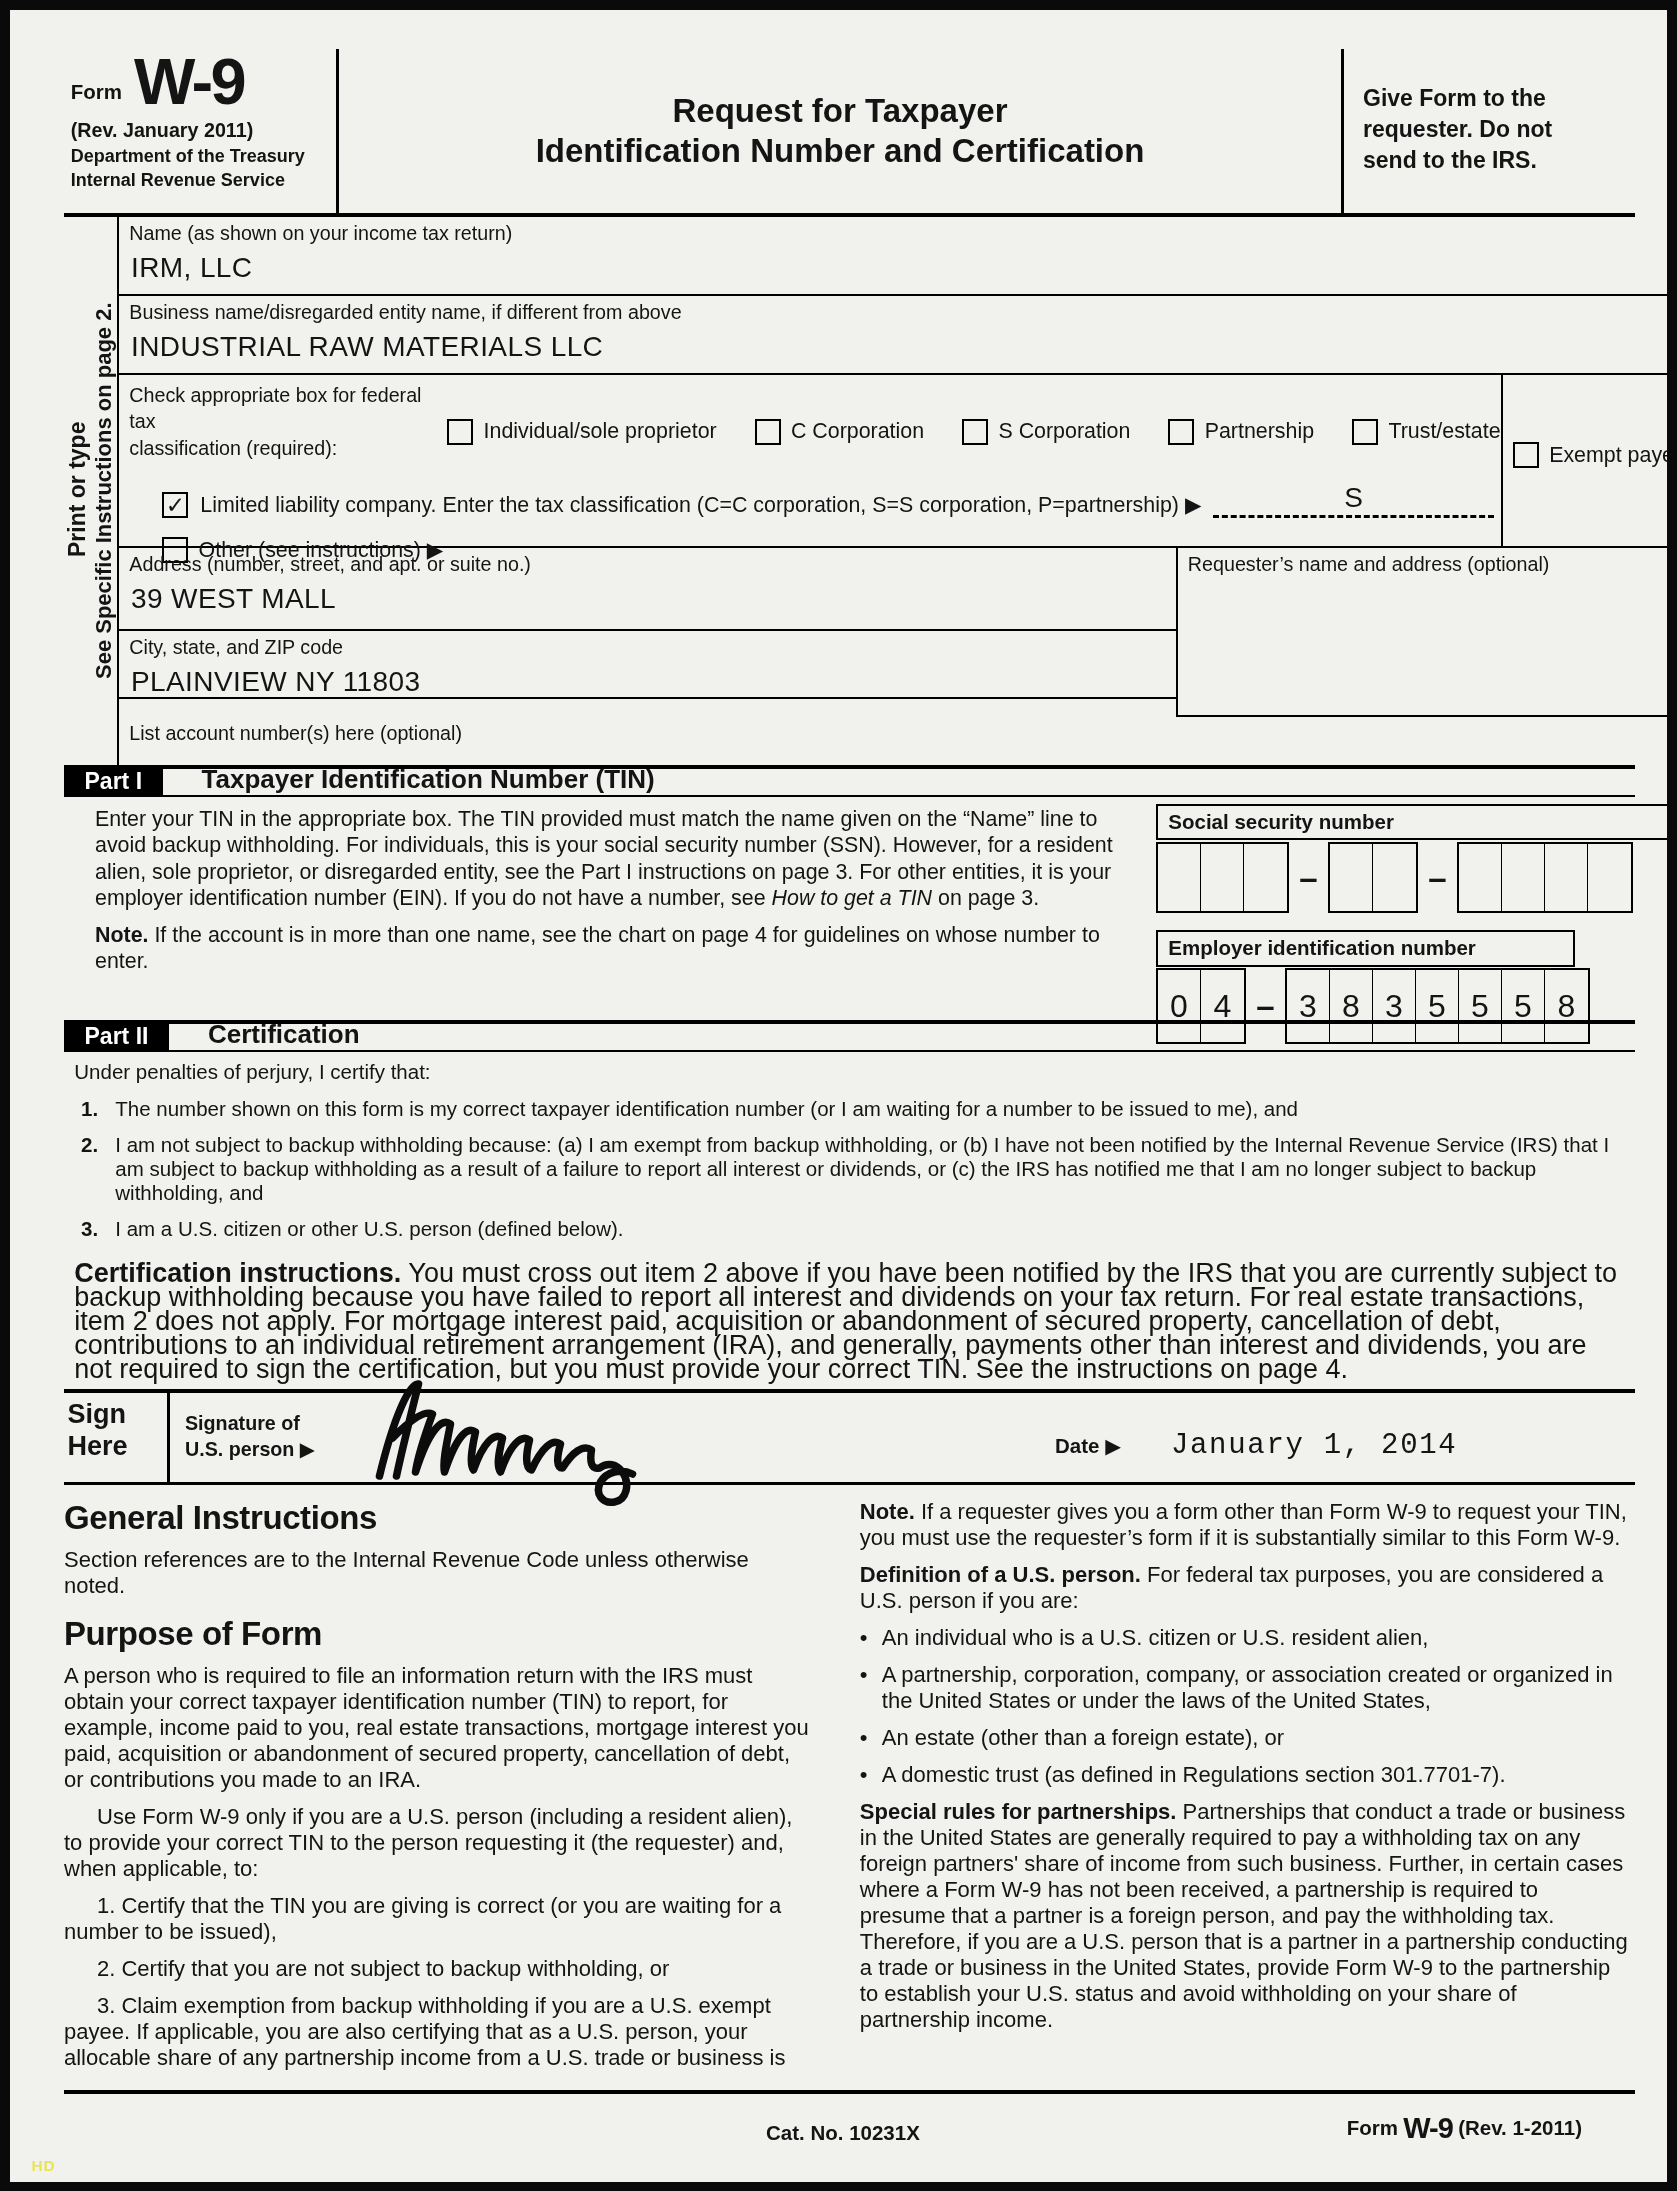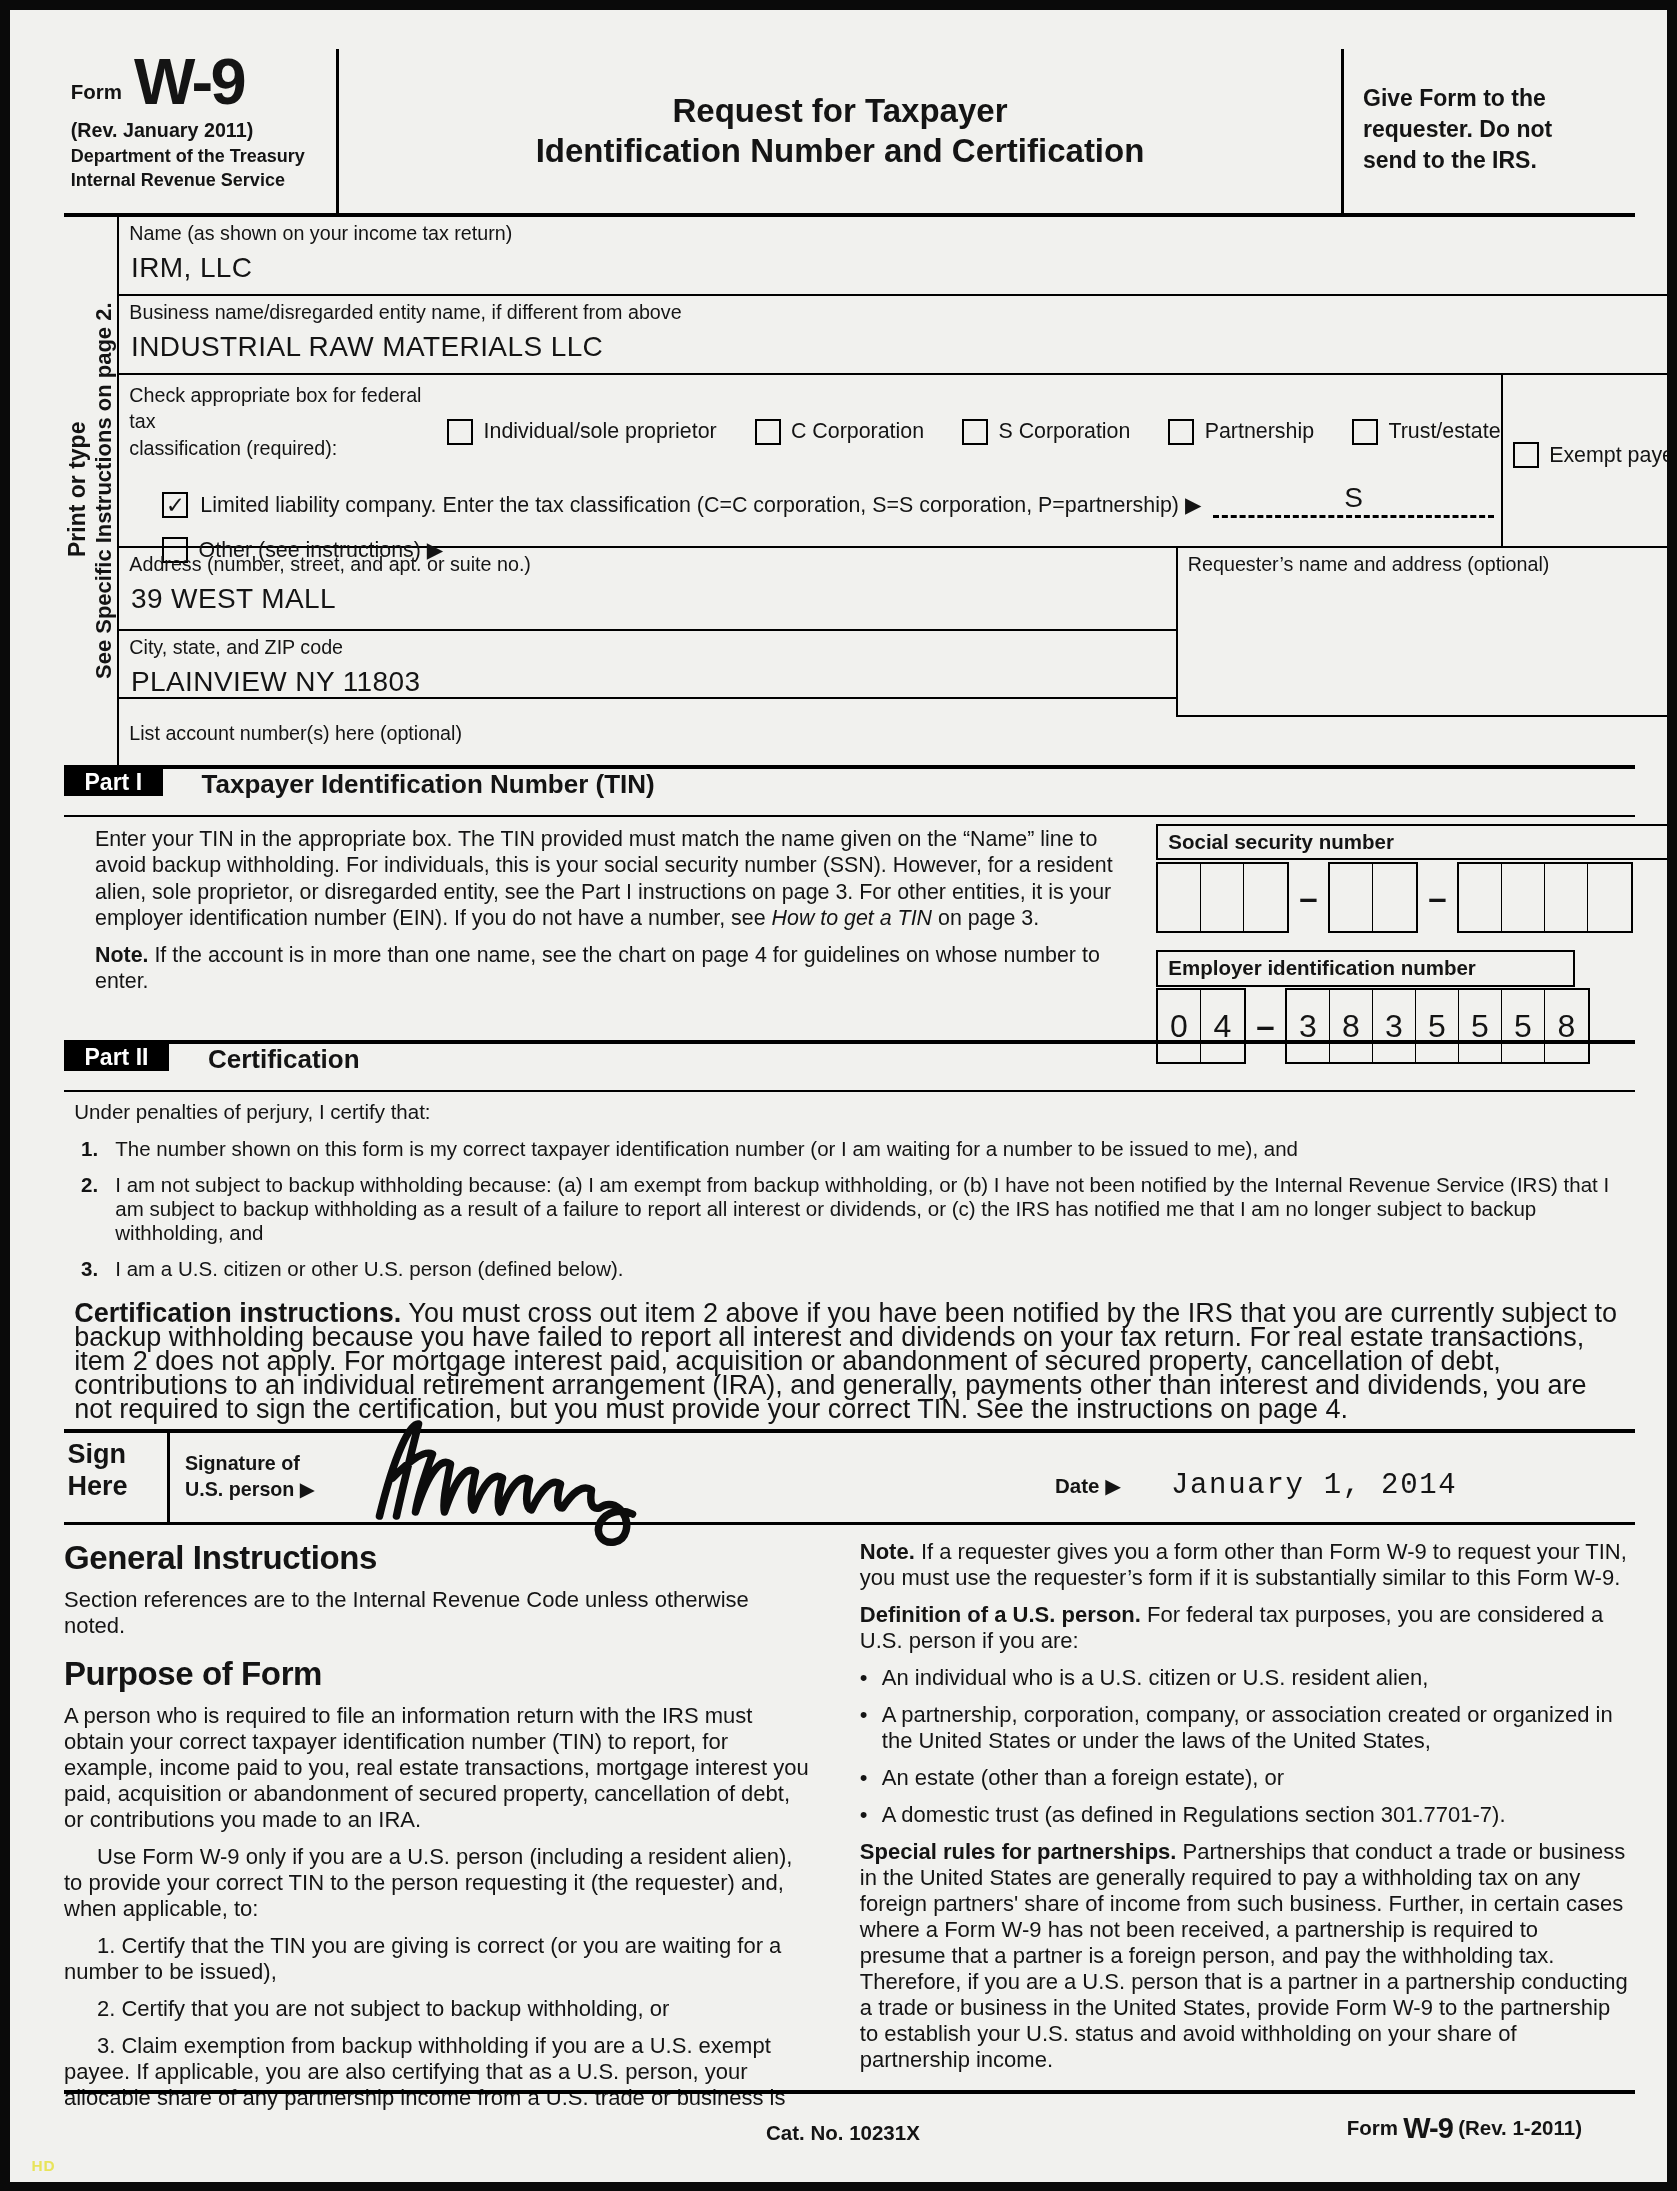--- a/index.html
+++ b/index.html
@@ -54,21 +54,21 @@
   .exempt-col { width:233px; border-left:2.6px solid #000; padding:67px 0 0 10.3px; }
   .exempt-inner { display:flex; align-items:center; }
   
   .addr-wrap { display:flex; height:169px; }
   .addr-left { flex:1; }
   .row-address { height:83px; border-bottom:2.6px solid #000; }
   .row-city { height:68px; border-bottom:2.6px solid #000; }
   .req-box { width:558px; border-left:2.6px solid #000; border-bottom:2.6px solid #000; }
   .row-account { height:49px; }
   
-  .band { display:flex; align-items:flex-start; border-top:4.3px solid #000; border-bottom:2.6px solid #000; height:52px; }
+  .band { display:flex; align-items:flex-end; border-top:4.3px solid #000; border-bottom:2.6px solid #000; height:32px; }
   .band-label { background:#000; color:#fff; font-weight:bold; font-size:23px;
     padding:0 20.5px; display:flex; align-items:center; }
   .band-title { font-weight:bold; font-size:26px; margin-left:39px; display:flex; align-items:center; }
   
   .tin-sec { display:flex; height:223px; }
   .tin-left { flex:1; padding:8.6px 22px 0 31px; }
   .tin-para { font-size:21.4px; line-height:26.5px; }
   .tin-note { font-size:21.4px; line-height:26.5px; margin-top:10.3px; }
   b.inl { font-weight:bold; }
   i.inl { font-style:italic; }

